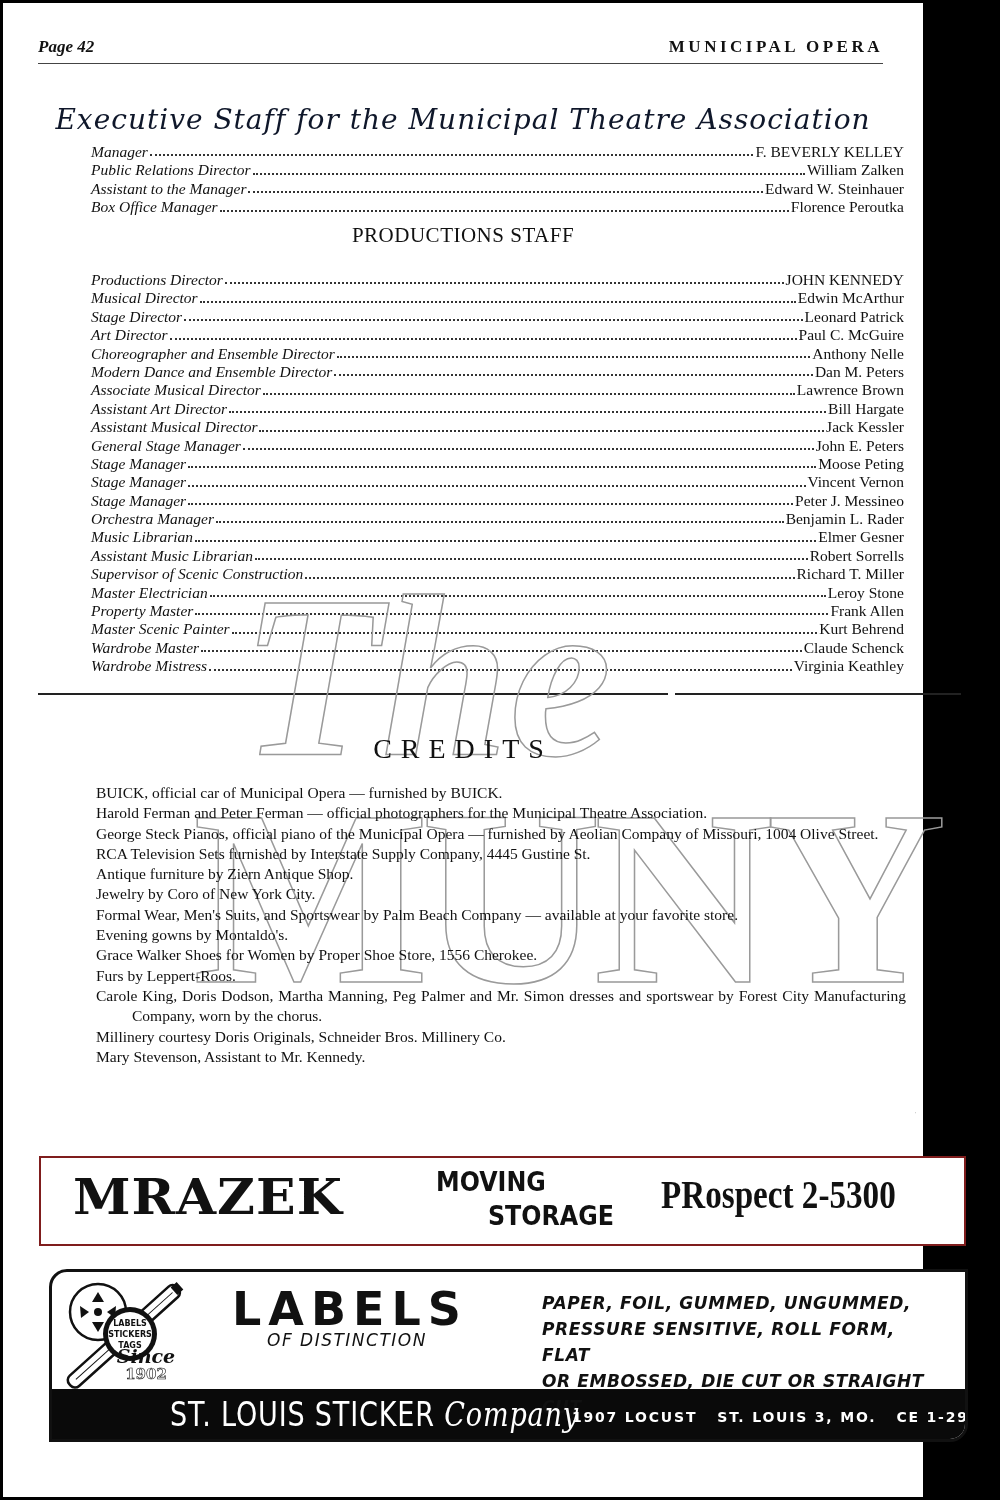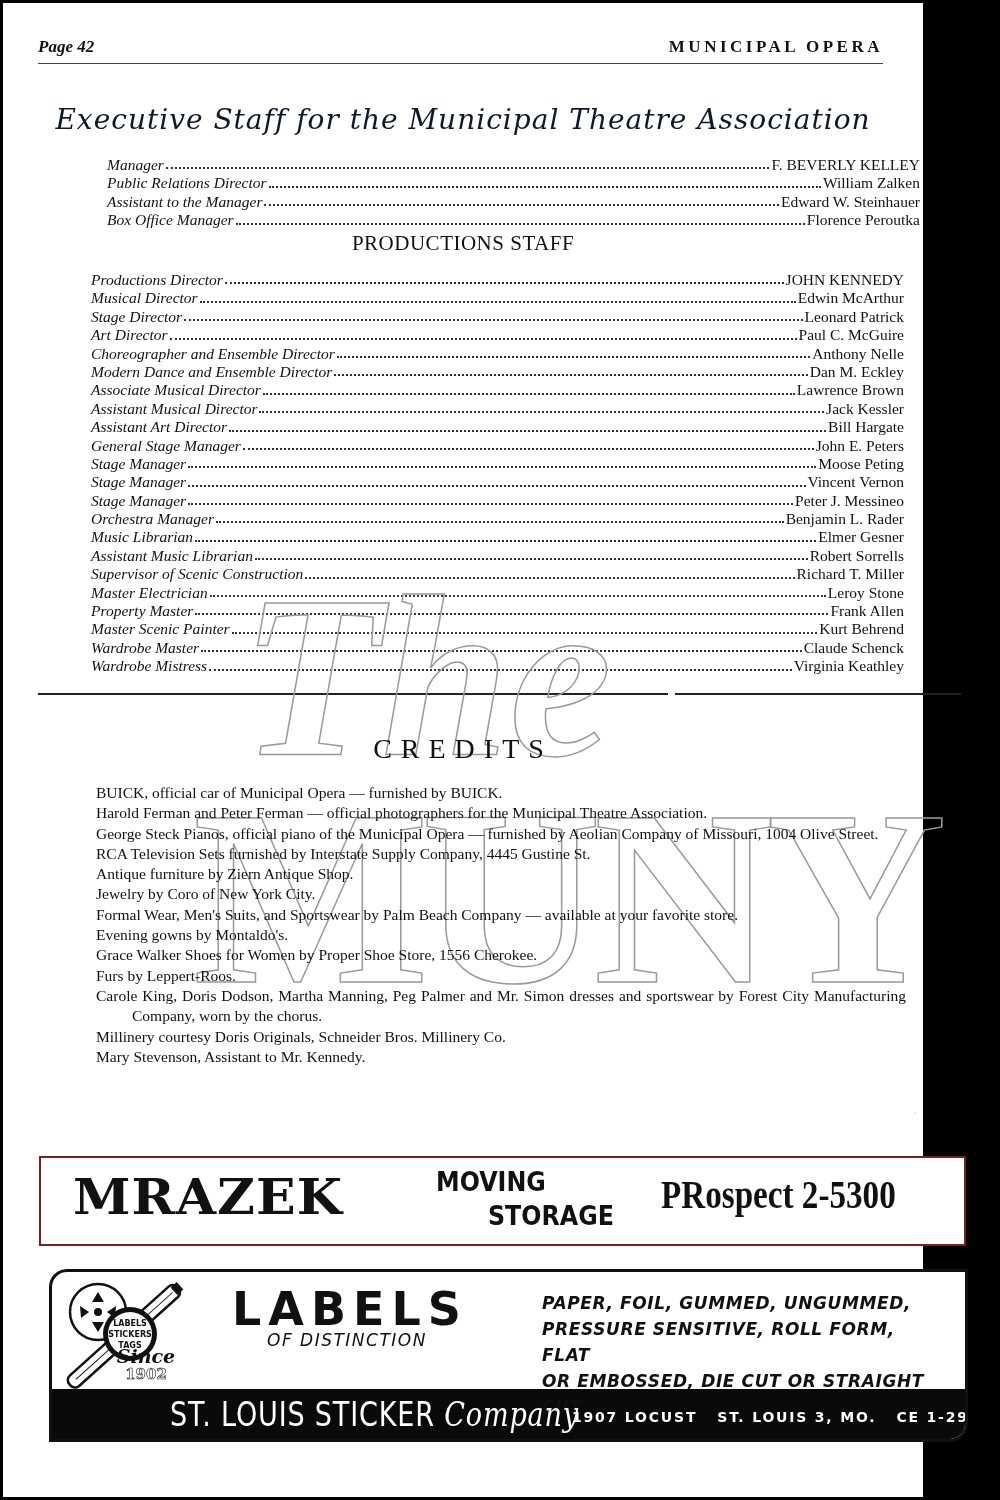--- a/index.html
+++ b/index.html
@@ -128,21 +128,21 @@
 
 <div class="page">
 
   <div class="header">
     <span class="page-num">Page 42</span>
     <span class="running-title">MUNICIPAL OPERA</span>
   </div>
 
   <div class="exec-title">Executive Staff for the Municipal Theatre Association</div>
 
-  <div class="staff-list" id="exec-list" style="top:153px;margin-left:16px;">
+  <div class="staff-list" id="exec-list" style="top:140px;">
       <div class="row">
         <span class="role">Manager</span>
         <span class="dots"></span>
         <span class="name">F. BEVERLY KELLEY</span>
       </div>
       <div class="row">
         <span class="role">Public Relations Director</span>
         <span class="dots"></span>
         <span class="name">William Zalken</span>
       </div>
@@ -151,21 +151,21 @@
         <span class="dots"></span>
         <span class="name">Edward W. Steinhauer</span>
       </div>
       <div class="row">
         <span class="role">Box Office Manager</span>
         <span class="dots"></span>
         <span class="name">Florence Peroutka</span>
       </div>
     </div>
 
-  <div class="section-heading" style="top:228px;">PRODUCTIONS STAFF</div>
+  <div class="section-heading" style="top:220px;">PRODUCTIONS STAFF</div>
 
   <div class="staff-list" id="prod-list" style="top:268px;">
       <div class="row">
         <span class="role">Productions Director</span>
         <span class="dots"></span>
         <span class="name">JOHN KENNEDY</span>
       </div>
       <div class="row">
         <span class="role">Musical Director</span>
         <span class="dots"></span>
@@ -182,36 +182,36 @@
         <span class="name">Paul C. McGuire</span>
       </div>
       <div class="row">
         <span class="role">Choreographer and Ensemble Director</span>
         <span class="dots"></span>
         <span class="name">Anthony Nelle</span>
       </div>
       <div class="row">
         <span class="role">Modern Dance and Ensemble Director</span>
         <span class="dots"></span>
-        <span class="name">Dan M. Eckley</span>
+        <span class="name">Dan M. Peters</span>
       </div>
       <div class="row">
         <span class="role">Associate Musical Director</span>
         <span class="dots"></span>
         <span class="name">Lawrence Brown</span>
       </div>
       <div class="row">
+        <span class="role">Assistant Art Director</span>
+        <span class="dots"></span>
+        <span class="name">Bill Hargate</span>
+      </div>
+      <div class="row">
         <span class="role">Assistant Musical Director</span>
         <span class="dots"></span>
         <span class="name">Jack Kessler</span>
-      </div>
-      <div class="row">
-        <span class="role">Assistant Art Director</span>
-        <span class="dots"></span>
-        <span class="name">Bill Hargate</span>
       </div>
       <div class="row">
         <span class="role">General Stage Manager</span>
         <span class="dots"></span>
         <span class="name">John E. Peters</span>
       </div>
       <div class="row">
         <span class="role">Stage Manager</span>
         <span class="dots"></span>
         <span class="name">Moose Peting</span>

